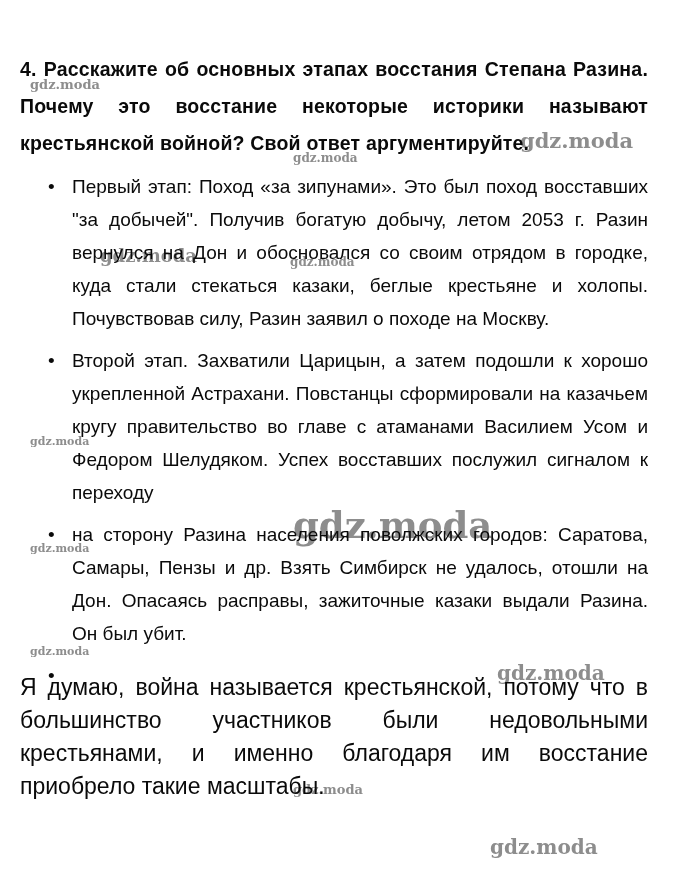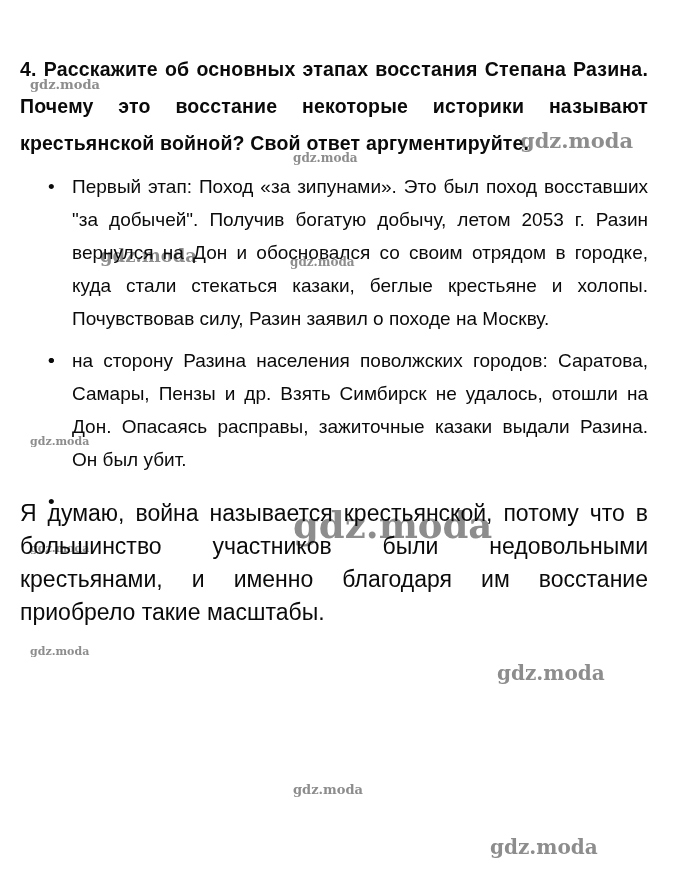--- a/index.html
+++ b/index.html
@@ -95,20 +95,21 @@
 
     <p class="title">4. Расскажите об основных этапах восстания Степана Разина. Почему это восстание некоторые историки называют крестьянской войной? Свой ответ аргументируйте.</p>
 
     <ul class="points">
       <li>
         <span class="bullet">•</span>
         <span>Первый этап: Поход «за зипунами». Это был поход восставших "за добычей". Получив богатую добычу, летом 2053 г. Разин вернулся на Дон и обосновался со своим отрядом в городке, куда стали стекаться казаки, беглые крестьяне и холопы. Почувствовав силу, Разин заявил о походе на Москву.</span>
       </li>
       <li>
         <span class="bullet">•</span>
+        <span>Второй этап. Захватили Царицын, а затем подошли к хорошо укрепленной Астрахани. Повстанцы сформировали на казачьем кругу правительство во главе с атаманами Василием Усом и Федором Шелудяком. Успех восставших послужил сигналом к переходу</span>
       </li>
       <li>
         <span class="bullet">•</span>
         <span>на сторону Разина населения поволжских городов: Саратова, Самары, Пензы и др. Взять Симбирск не удалось, отошли на Дон. Опасаясь расправы, зажиточные казаки выдали Разина. Он был убит.</span>
       </li>
       <li>
         <span class="bullet">•</span>
       </li>
     </ul>
 

